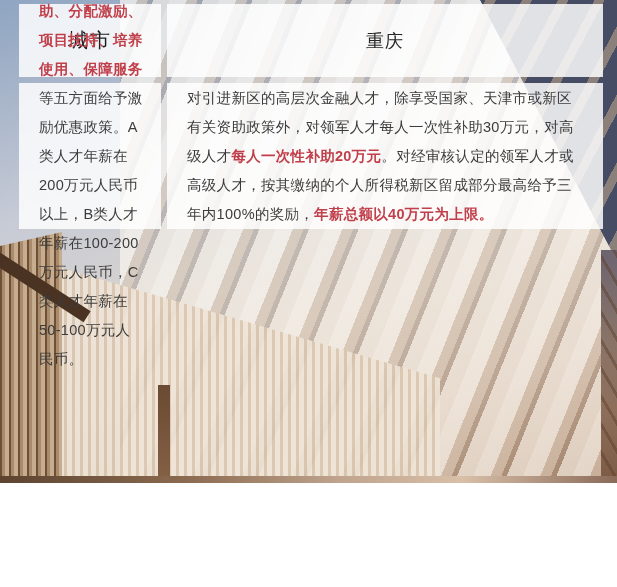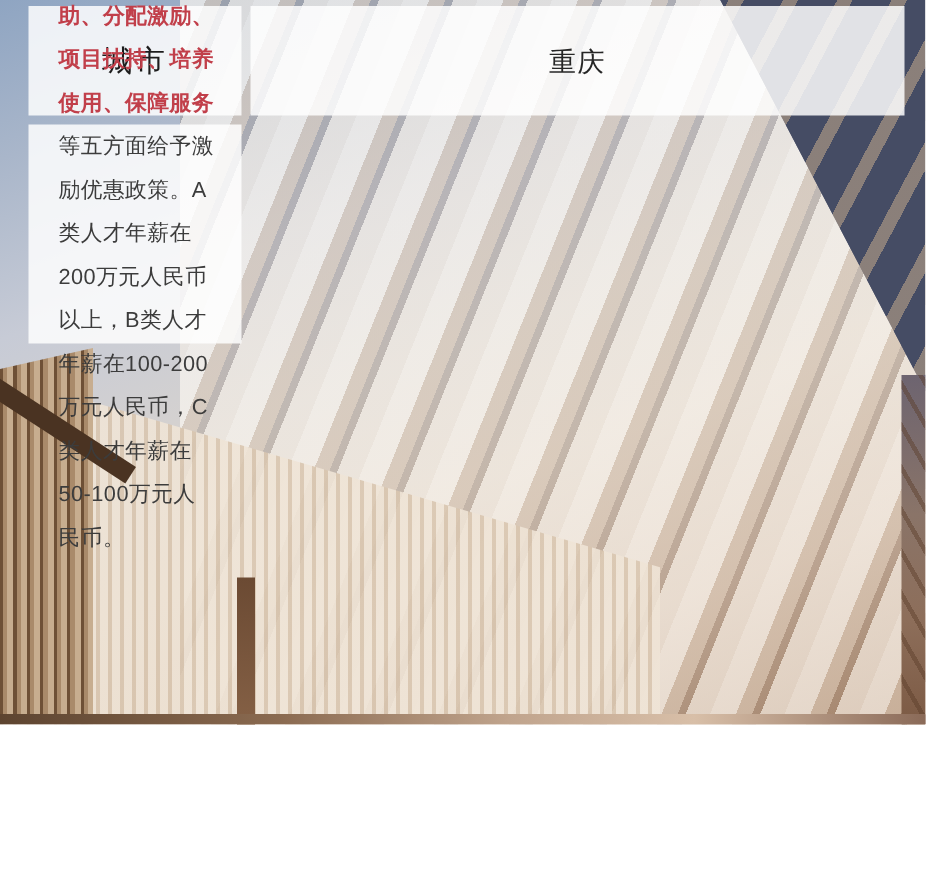--- a/index.html
+++ b/index.html
@@ -127,15 +127,18 @@
     </div>
 
     <div class="cell city">
       <span>重庆</span>
     </div>
     <div class="cell policy">
       <div class="inner"><span>对待高端人才，重庆从</span><span class="hl">安家资助、分配激励、项目扶持、培养使用、保障服务</span><span>等五方面给予激励优惠政策。A类人才年薪在200万元人民币以上，B类人才年薪在100-200万元人民币，C类人才年薪在50-100万元人民币。</span></div>
     </div>
 
 
+    <div class="cell policy">
+      <div class="inner"><span>对引进新区的高层次金融人才，除享受国家、天津市或新区有关资助政策外，对领军人才每人一次性补助30万元，对高级人才</span><span class="hl">每人一次性补助20万元</span><span>。对经审核认定的领军人才或高级人才，按其缴纳的个人所得税新区留成部分最高给予三年内100%的奖励，</span><span class="hl">年薪总额以40万元为上限。</span></div>
+    </div>
 
   </div>
 </div>
 
 </body></html>

